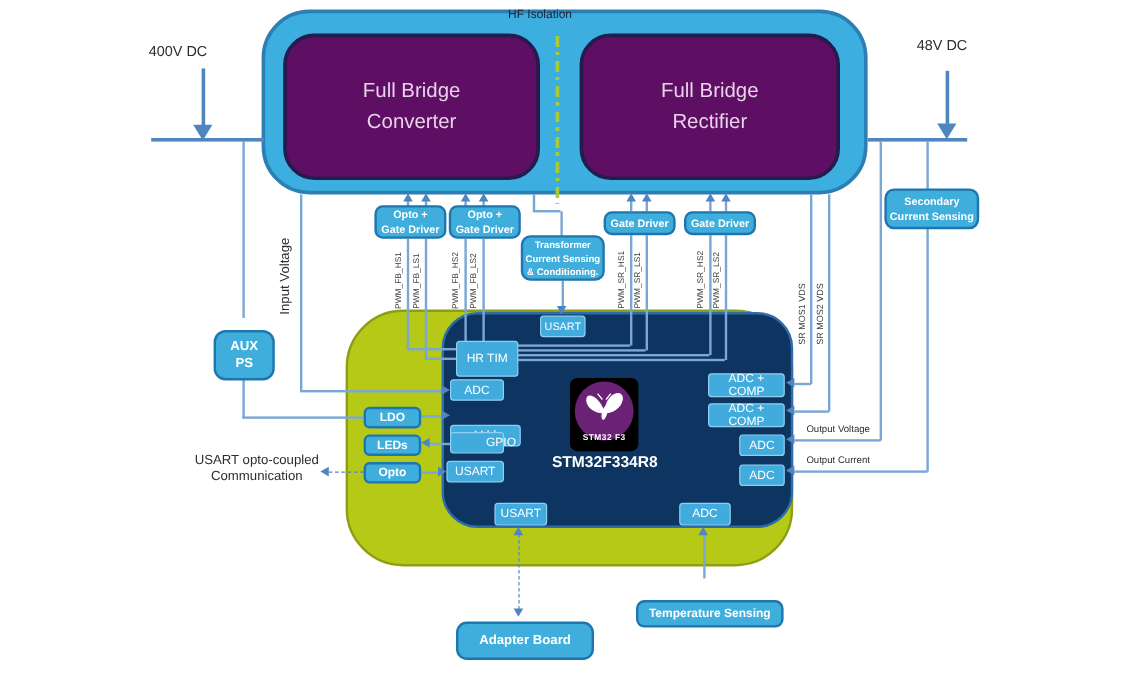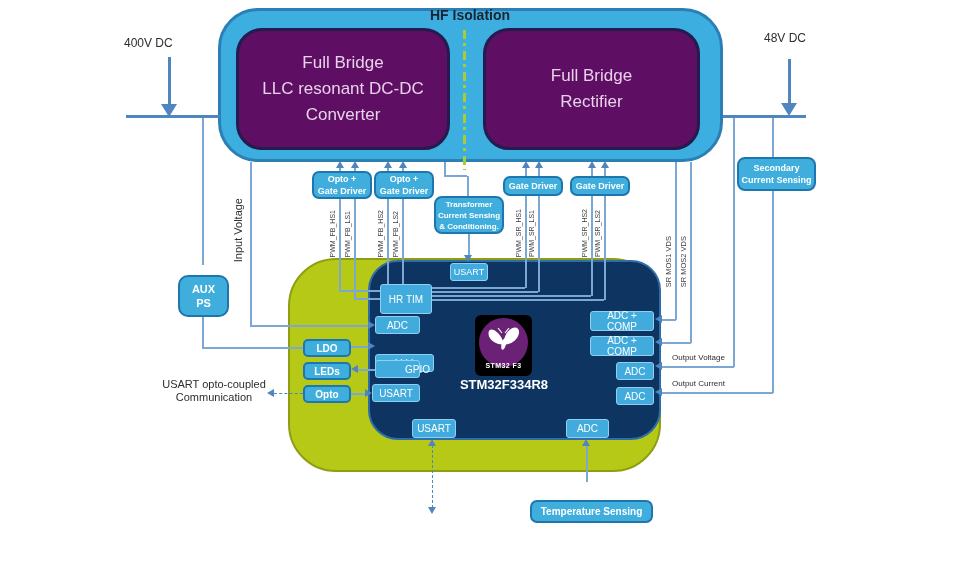--- a/index.html
+++ b/index.html
@@ -30,29 +30,28 @@
   .vtext{position:absolute;writing-mode:vertical-rl;transform:rotate(180deg);color:#3d3d3d;white-space:nowrap;}
   .ctr{text-align:center;}
 </style>
 </head>
 <body>
 
 <div id="canvas">
 
   <div class="abs" style="left:218px;top:8px;width:505px;height:154px;background:#3DAEE0;border:3px solid #2B7FB5;border-radius:40px;box-sizing:border-box;"></div>
 
-  <div class="lbl ctr" style="left:415px;top:7px;width:110px;font-size:14px;font-weight:700;color:#1b2430;">HF Isolation</div>
+  <div class="lbl ctr" style="left:395px;top:7px;width:110px;font-size:10px;font-weight:400;color:#1b2430;">HF Isolation</div>
 
   <div class="abs" style="left:463px;top:30px;width:3px;height:140px;
               background:repeating-linear-gradient(to bottom,#A9CB37 0 9px,transparent 9px 13px,#A9CB37 13px 16px,transparent 16px 21px);"></div>
 
   <div class="abs" style="left:236px;top:28px;width:214px;height:122px;background:#5E0E63;border:3px solid#241b4e;border-radius:26px;box-sizing:border-box;
               display:flex;flex-direction:column;align-items:center;justify-content:center;color:#E8D2EA;font-size:17px;line-height:26px;text-align:center;">
     <span>Full Bridge</span>
-    <span>LLC resonant DC-DC</span>
     <span>Converter</span>
   </div>
   <div class="abs" style="left:483px;top:28px;width:217px;height:122px;background:#5E0E63;border:3px solid#241b4e;border-radius:26px;box-sizing:border-box;
               display:flex;flex-direction:column;align-items:center;justify-content:center;color:#E8D2EA;font-size:17px;line-height:26px;text-align:center;">
     <span>Full Bridge</span>
     <span>Rectifier</span>
   </div>
 
   <div class="abs" style="left:288px;top:258px;width:373px;height:214px;background:#B5C916;border:2.5px solid #8E9E12;border-radius:48px;box-sizing:border-box;"></div>
   <div class="abs" style="left:368px;top:260px;width:293px;height:180px;background:#0E3462;border:2px solid #2E6DA8;border-radius:30px;box-sizing:border-box;"></div>
@@ -169,20 +168,21 @@
   <div class="bbox" style="left:737px;top:157px;width:79px;height:34px;font-size:9px;line-height:12px;border-radius:8px;">
     <span>Secondary</span>
     <span>Current Sensing</span>
   </div>
 
   <div class="bbox" style="left:303px;top:339px;width:48px;height:18px;font-size:10px;border-radius:5px;">LDO</div>
   <div class="bbox" style="left:303px;top:362px;width:48px;height:18px;font-size:10px;border-radius:5px;">LEDs</div>
   <div class="bbox" style="left:303px;top:385px;width:48px;height:18px;font-size:10px;border-radius:5px;">Opto</div>
 
   <div class="bbox" style="left:530px;top:500px;width:123px;height:23px;font-size:10px;">Temperature Sensing</div>
+  <div class="bbox" style="left:380px;top:518px;width:115px;height:32px;font-size:11px;border-radius:9px;">Adapter Board</div>
 
   <div class="ibox" style="left:450px;top:263px;width:38px;height:18px;font-size:9px;">USART</div>
   <div class="ibox" style="left:380px;top:284px;width:52px;height:30px;font-size:10px;">HR TIM</div>
   <div class="ibox" style="left:375px;top:316px;width:45px;height:18px;font-size:10px;">ADC</div>
   <div class="ibox" style="left:375px;top:354px;width:59px;height:18px;font-size:10px;">Vdd</div>
   <div class="ibox" style="left:375px;top:360px;width:45px;height:18px;font-size:10px;padding-left:40px;">GPIO</div>
   <div class="ibox" style="left:372px;top:384px;width:48px;height:18px;font-size:10px;">USART</div>
   <div class="ibox" style="left:590px;top:311px;width:64px;height:20px;font-size:10px;">ADC + COMP</div>
   <div class="ibox" style="left:590px;top:336px;width:64px;height:20px;font-size:10px;">ADC + COMP</div>
   <div class="ibox" style="left:616px;top:362px;width:38px;height:18px;font-size:10px;">ADC</div>

